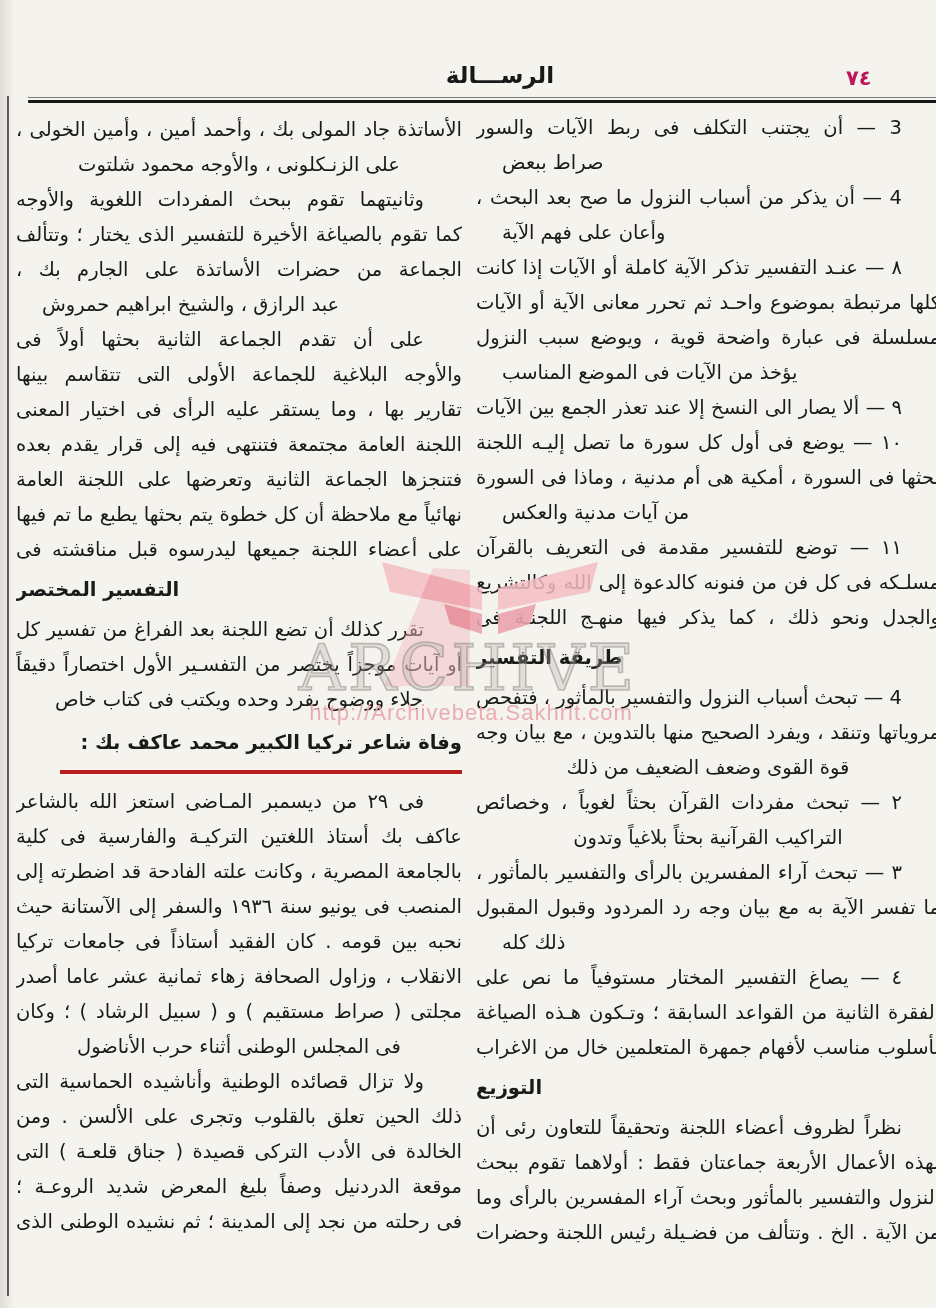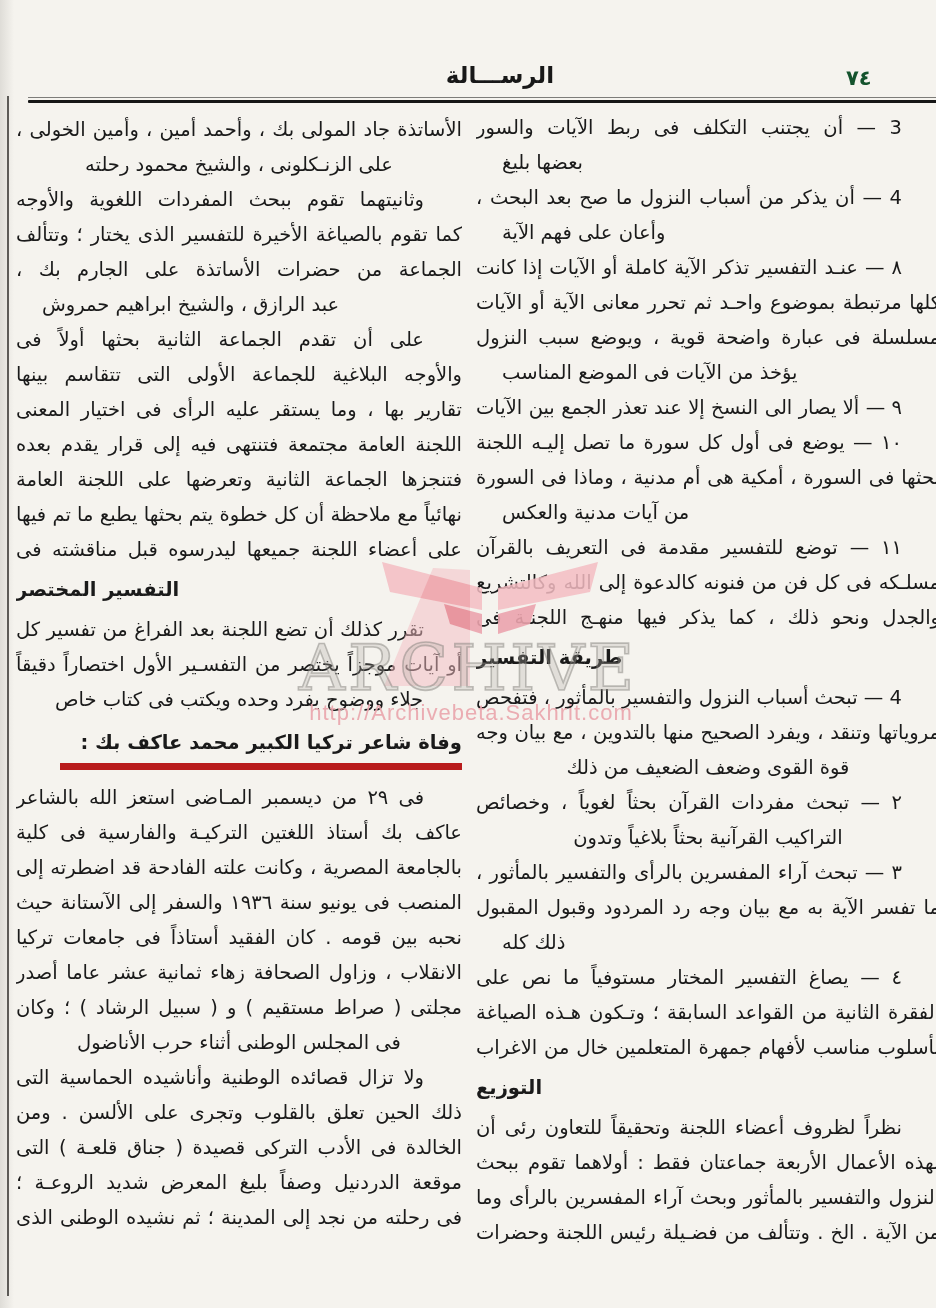--- a/index.html
+++ b/index.html
@@ -20,21 +20,21 @@
     background:rgba(45,43,40,0.75);
   }
   
   .header-title{
     position:absolute;top:62px;left:0;right:0;
     text-align:center;transform:translateX(32px);
     direction:rtl;font-size:23px;font-weight:bold;color:#181818;
   }
   .page-number{
     position:absolute;top:66px;left:846px;
-    font-size:21px;font-weight:bold;color:#14532d;direction:rtl;
+    font-size:21px;font-weight:bold;color:#be185d;direction:rtl;
   }
   .header-rule{position:absolute;top:97px;left:28px;width:917px;height:8px;}
   .header-rule .thin{height:1px;background:rgba(25,25,25,0.55);}
   .header-rule .thick{height:3px;margin-top:2px;background:#161616;border-radius:1px;}
   
   .col{
     position:absolute;direction:rtl;
     font-size:19.5px;line-height:35px;color:#1a1a1a;
     text-rendering:optimizeLegibility;
   }
@@ -43,22 +43,22 @@
   .line{height:35px;overflow:hidden;}
   .line.start{padding-right:38px;text-align:justify;text-align-last:justify;}
   .line.full{text-align:justify;text-align-last:justify;}
   .line.endl{text-align:left;padding-left:26px;}
   .line.endc{text-align:center;}
   .line.heading{
     text-align:left;font-weight:bold;height:35px;margin:5px 0;
   }
   .line.heading-u{
     height:auto;font-weight:bold;width:fit-content;
-    margin:8px 0 10px 0;padding-bottom:3px;padding-left:20px;
-    border-bottom:7px solid #b91c1c;
+    margin:8px 0 10px 0;padding-bottom:10px;padding-left:20px;
+    border-bottom:4px solid #b91c1c;
   }
   
   .watermark{position:absolute;left:0;top:0;width:947px;height:1308px;pointer-events:none;z-index:6;}
   .wm-svg{position:absolute;left:370px;top:556px;}
   .wm-brand{
     position:absolute;left:293px;top:628px;width:350px;height:84px;
     font-family:"DejaVu Serif",serif;font-size:64px;line-height:80px;
     text-align:center;letter-spacing:3px;
     color:rgba(178,174,170,0.30);
     -webkit-text-stroke:1.6px rgba(125,122,118,0.45);
@@ -80,21 +80,21 @@
 
   <div class="header-title">الرســـالة</div>
   <div class="page-number">٧٤</div>
   <div class="header-rule">
     <div class="thin"></div>
     <div class="thick"></div>
   </div>
 
   <div class="col col-right">
       <div class="line start">3 — أن يجتنب التكلف فى ربط الآيات والسور</div>
-      <div class="line endl">بعضها بليغ</div>
+      <div class="line endl">صراط ببعض</div>
       <div class="line start">4 — أن يذكر من أسباب النزول ما صح بعد البحث ،</div>
       <div class="line endl">وأعان على فهم الآية</div>
       <div class="line start">٨ — عنـد التفسير تذكر الآية كاملة أو الآيات إذا كانت</div>
       <div class="line full">كلها مرتبطة بموضوع واحـد ثم تحرر معانى الآية أو الآيات</div>
       <div class="line full">مسلسلة فى عبارة واضحة قوية ، ويوضع سبب النزول والربط وما</div>
       <div class="line endl">يؤخذ من الآيات فى الموضع المناسب</div>
       <div class="line start">٩ — ألا يصار الى النسخ إلا عند تعذر الجمع بين الآيات</div>
       <div class="line start">١٠ — يوضع فى أول كل سورة ما تصل إليـه اللجنة من</div>
       <div class="line full">بحثها فى السورة ، أمكية هى أم مدنية ، وماذا فى السورة المـكية</div>
       <div class="line endl">من آيات مدنية والعكس</div>
@@ -114,21 +114,21 @@
       <div class="line full">الفقرة الثانية من القواعد السابقة ؛ وتـكون هـذه الصياغة</div>
       <div class="line full">بأسلوب مناسب لأفهام جمهرة المتعلمين خال من الاغراب والصنعة</div>
       <div class="line heading">التوزيع</div>
       <div class="line start">نظراً لظروف أعضاء اللجنة وتحقيقاً للتعاون رئى أن تقوم</div>
       <div class="line full">لهذه الأعمال الأربعة جماعتان فقط : أولاهما تقوم ببحث أسباب</div>
       <div class="line full">النزول والتفسير بالمأثور وبحث آراء المفسرين بالرأى وما يستنبط</div>
       <div class="line full">من الآية . الخ . وتتألف من فضـيلة رئيس اللجنة وحضرات</div>
     </div>
   <div class="col col-left">
       <div class="line full">الأساتذة جاد المولى بك ، وأحمد أمين ، وأمين الخولى ، والشيخ</div>
-      <div class="line endc">على الزنـكلونى ، والشيخ محمود رحلته</div>
+      <div class="line endc">على الزنـكلونى ، والأوجه محمود شلتوت</div>
       <div class="line start">وثانيتهما تقوم ببحث المفردات اللغوية والأوجه البلاغية</div>
       <div class="line full">كما تقوم بالصياغة الأخيرة للتفسير الذى يختار ؛ وتتألف هذه</div>
       <div class="line full">الجماعة من حضرات الأساتذة على الجارم بك ، ومصطفى</div>
       <div class="line endl">عبد الرازق ، والشيخ ابراهيم حمروش</div>
       <div class="line start">على أن تقدم الجماعة الثانية بحثها أولاً فى المفردات اللغوية</div>
       <div class="line full">والأوجه البلاغية للجماعة الأولى التى تتقاسم بينها أعمالها وتقدم</div>
       <div class="line full">تقارير بها ، وما يستقر عليه الرأى فى اختيار المعنى يعرض على</div>
       <div class="line full">اللجنة العامة مجتمعة فتنتهى فيه إلى قرار يقدم بعده الى الصياغة</div>
       <div class="line full">فتنجزها الجماعة الثانية وتعرضها على اللجنة العامة مجتمعة ليقر إقراراً</div>
       <div class="line full">نهائياً مع ملاحظة أن كل خطوة يتم بحثها يطبع ما تم فيها ويوزع</div>

